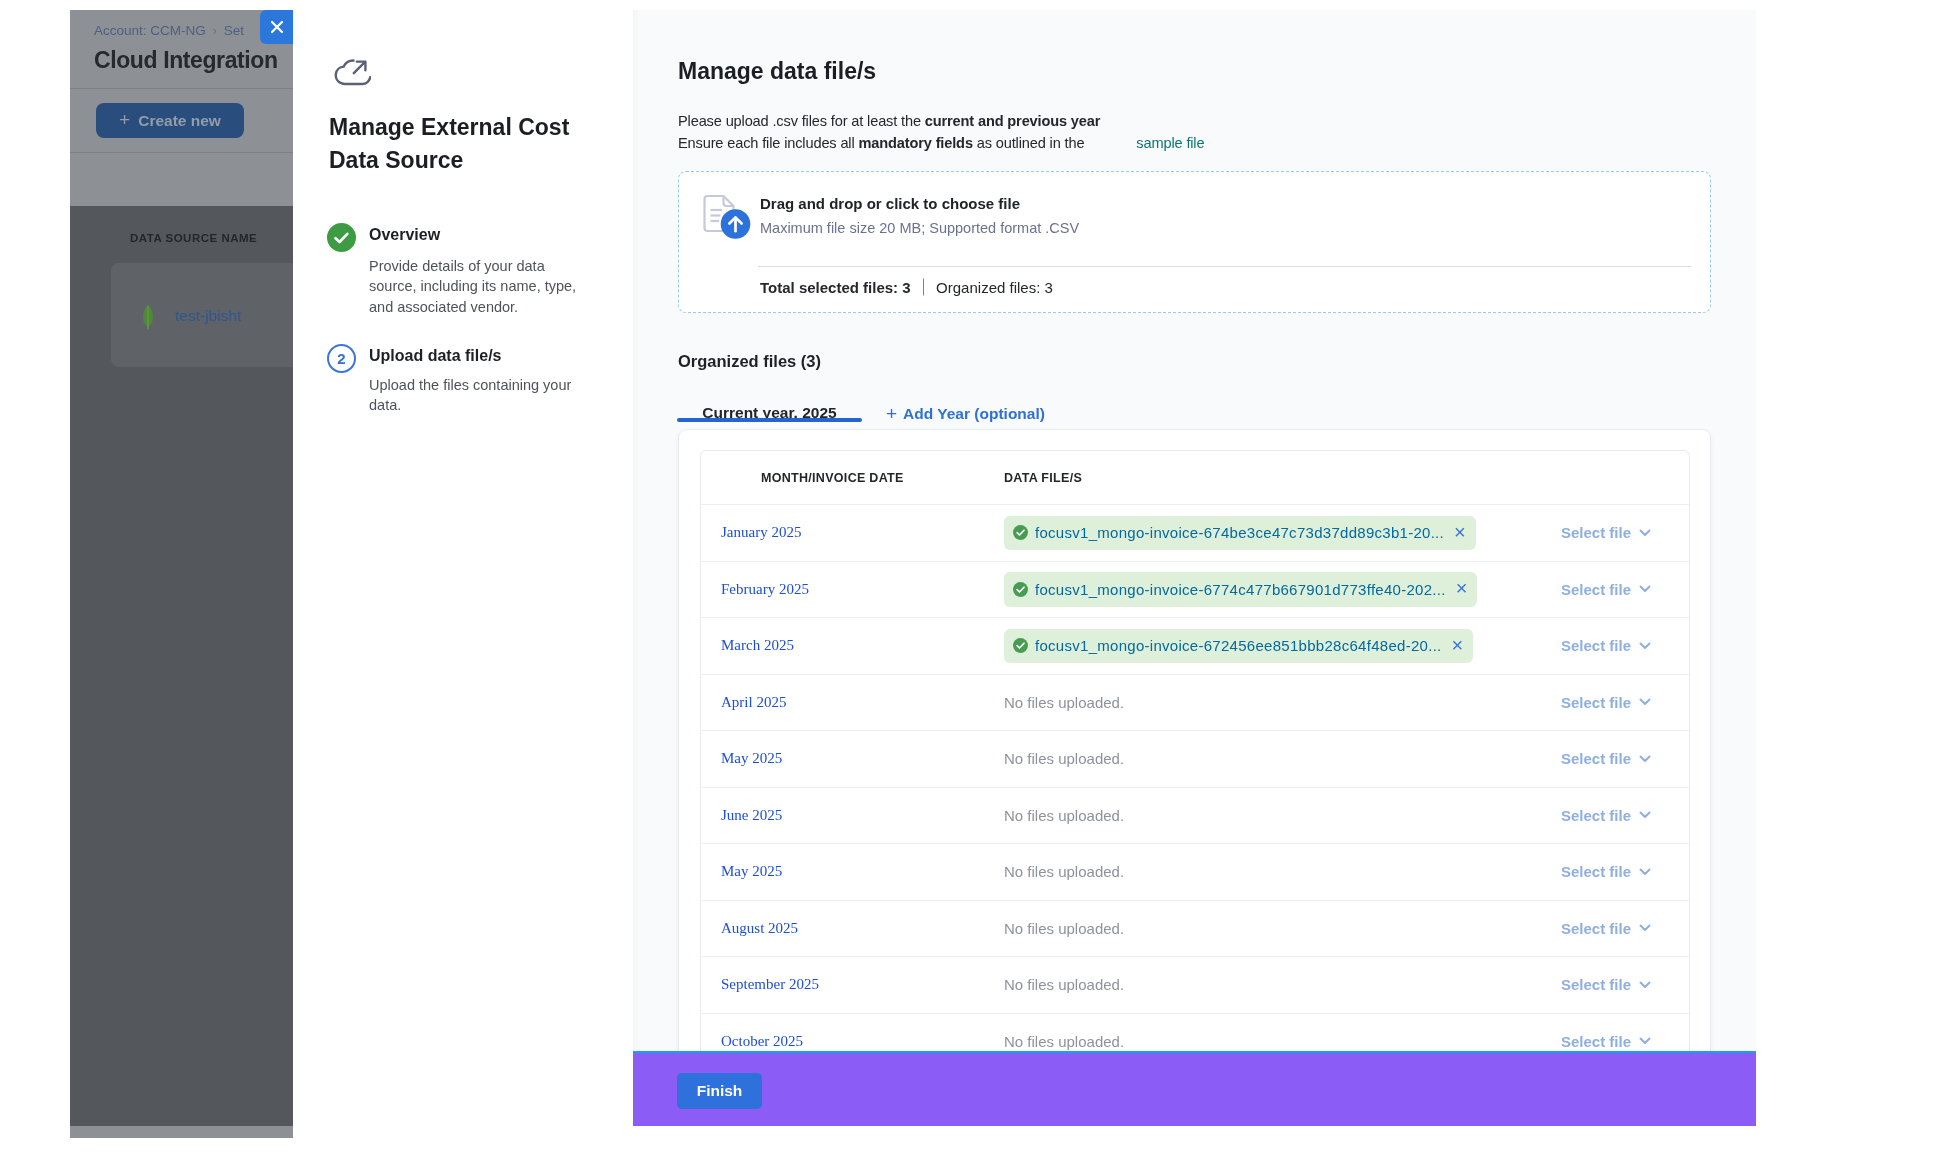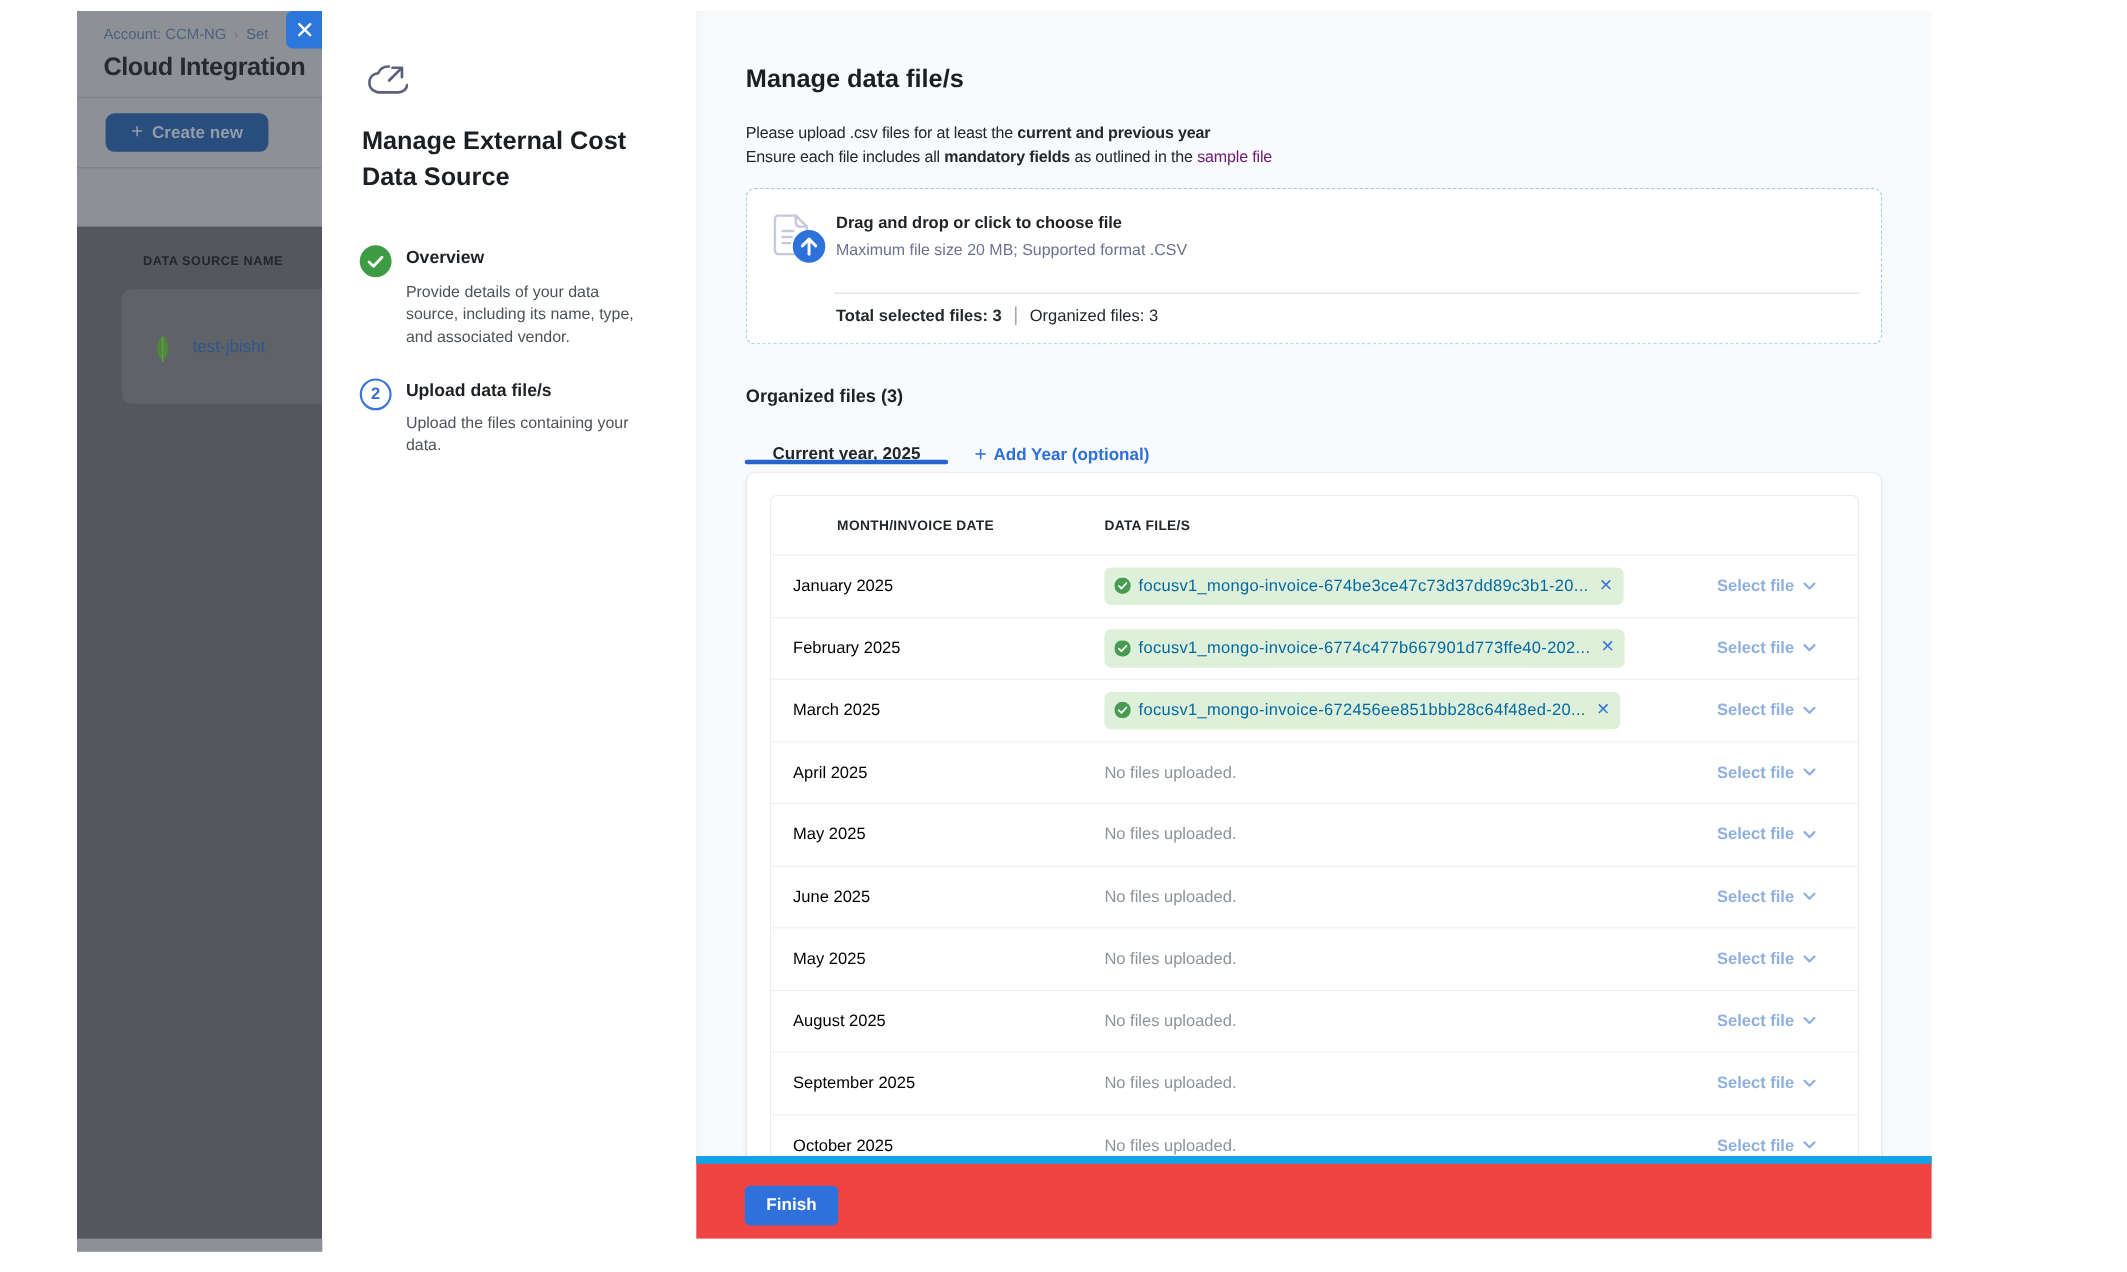--- a/index.html
+++ b/index.html
@@ -39,21 +39,21 @@
   .step-desc { position:absolute; left:42px; width:218px; font-size:14.5px; line-height:20.3px; color:#4e535a; }
   .step1 { top:213px; }
   .step1 .step-desc { top:33px; }
   .step2 { top:334px; }
   .step2 .step-desc { top:31px; }
 
   
   .main { position:absolute; left:340px; top:0; width:1123px; height:1041px; background:#f8fafc; box-shadow:inset 10px 0 10px -10px rgba(40,50,70,.05); }
   .main-title { position:absolute; left:45px; top:47px; line-height:28px; font-size:23px; font-weight:bold; color:#1b1e22; white-space:nowrap; }
   .instructions { position:absolute; left:45px; top:101px; font-size:14.6px; letter-spacing:-0.15px; line-height:21.5px; color:#24282c; }
-  .instructions a { color:#701a75; text-decoration:none; cursor:pointer; }
+  .instructions a { color:#0f766e; text-decoration:none; cursor:pointer;margin-left:48px; }
 
   .dropzone { position:absolute; left:45px; top:161px; width:1033px; height:142px; background:#ffffff; border:1.5px dashed #97cdec; border-radius:8px; cursor:pointer; }
   .dz-icon { position:absolute; left:20px; top:18px; width:64px; height:64px; }
   .dz-line1 { position:absolute; left:81px; top:31px; transform:translateY(-50%); font-size:15px; font-weight:bold; color:#202428; white-space:nowrap; }
   .dz-line2 { position:absolute; left:81px; top:56px; transform:translateY(-50%); font-size:14.5px; color:#6b7190; white-space:nowrap; }
   .dz-divider { position:absolute; left:79px; right:19px; top:94px; height:1px; background:#d9dce1; }
   .dz-totals { position:absolute; left:81px; top:115px; transform:translateY(-50%); font-size:15px; color:#24282c; display:flex; align-items:center; white-space:nowrap; }
   .dz-totals .bold { font-weight:bold; }
   .dz-totals .vbar { display:inline-block; width:1.5px; height:17px; background:#7d848d; margin:0 12px; }
 
@@ -65,31 +65,31 @@
   .tab-add { margin-left:24px; font-size:15.5px; font-weight:bold; color:#2e71d6; padding-top:6px; cursor:pointer; white-space:nowrap; }
   .tab-add .plus { font-weight:normal; font-size:19px; margin-right:6px; position:relative; top:1px; }
 
   .card { position:absolute; left:46px; top:420px; width:1031px; height:640px; background:#ffffff; border-radius:8px; box-shadow:0 0 0 1px rgba(40,50,70,.05), 0 2px 6px rgba(40,50,70,.07); }
   .table { position:absolute; left:21px; top:20px; width:990px; border:1px solid #e8ebef; border-radius:6px; background:#fff; overflow:hidden; }
   .thead { display:flex; height:53px; align-items:center; }
   .th { font-size:12.5px; font-weight:bold; letter-spacing:.3px; color:#23272c; white-space:nowrap; }
   .th.col-month { margin-left:20px; width:283px;padding-left:40px; }
   .th.col-file { flex:1; }
   .row { display:flex; height:56.5px; align-items:center; border-top:1px solid #eceef2; }
-  .cell-month { margin-left:20px; width:283px; font-size:15px; color:#000000; white-space:nowrap; }
+  .cell-month { margin-left:20px; width:283px; font-size:15px; color:#1d4ed8; white-space:nowrap;font-family:Liberation Serif, serif; }
   .cell-file { flex:1; display:flex; align-items:center; }
   .empty-text { font-size:15px; color:#8d939b; }
   .chip { display:inline-flex; align-items:center; height:34.5px; background:#def0d9; border-radius:6px; padding:0 10px 0 9px; }
   .chip .chip-name { font-size:15px; letter-spacing:.28px; color:#0369a1; margin-left:7px; white-space:nowrap; }
   .chip .chip-x { margin-left:10px; font-size:20px; font-weight:normal; color:#3a74d6; cursor:pointer; line-height:1; position:relative; top:-1px; }
   .cell-select { width:133px; margin-right:38px; display:flex; align-items:center; justify-content:flex-end; cursor:pointer; }
   .select-label { font-size:15px; font-weight:bold; color:#8fafdf; white-space:nowrap; }
   .cell-select svg { margin-left:8px; }
 
-  .footer { position:absolute; left:340px; top:1041px; width:1123px; height:75px; background:#ef4444; border-top:7px solid #0ea5e9; }
+  .footer { position:absolute; left:340px; top:1041px; width:1123px; height:75px; background:#8b5cf6; border-top:2px solid #0ea5e9; }
   .finish-btn { position:absolute; left:44px; top:20px; width:85px; height:36px; background:#2e70dc; border:none; border-radius:5px; color:#ffffff; font-family:"Liberation Sans",sans-serif; font-size:15.5px; font-weight:bold; display:flex; align-items:center; justify-content:center; cursor:pointer; }
 </style>
 </head>
 <body>
 
 <div id="app">
 
   <div class="backdrop">
     <div class="bd-breadcrumb">
       <span>Account: CCM-NG</span><span class="crumb-sep">›</span><span>Set</span>

